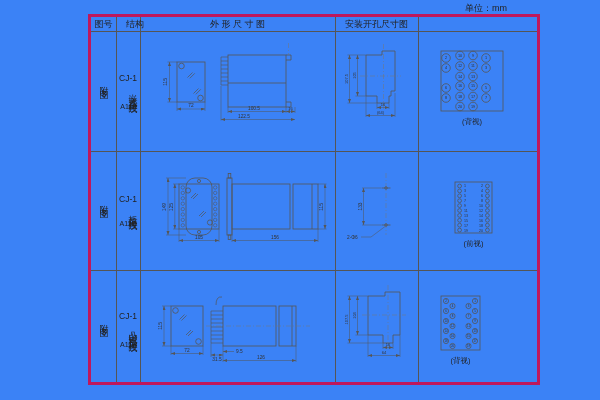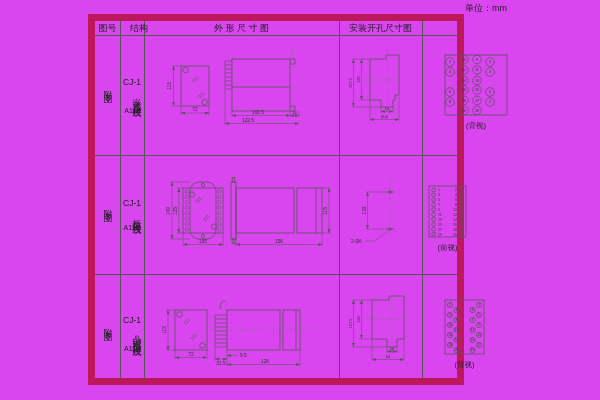--- a/index.html
+++ b/index.html
@@ -1,19 +1,19 @@
 <!DOCTYPE html>
 <html><head>
 <meta charset="utf-8">
 <style>
   html,body{margin:0;padding:0;background:#fff;}
-  .canvas{position:relative;width:600px;height:400px;background:#d946ef;
+  .canvas{position:relative;width:600px;height:400px;background:#3b82f6;
           font-family:"Liberation Sans",sans-serif;color:#222;overflow:hidden;}
   .unit{position:absolute;left:443px;top:2px;width:86px;font-size:9px;text-align:center;color:#222;}
-  .spec-table{position:absolute;left:88px;top:14px;width:376px;height:371px;border:7px solid #be185d;box-sizing:border-box;}
+  .spec-table{position:absolute;left:88px;top:14px;width:452px;height:371px;border:3px solid #be185d;box-sizing:border-box;}
   .vl{position:absolute;top:0;width:1px;height:100%;background:#555;}
   .hl{position:absolute;left:0;height:1px;width:100%;background:#555;}
   .cell{position:absolute;display:flex;align-items:center;justify-content:center;box-sizing:border-box;}
   .hdr{font-size:9px;color:#222;white-space:nowrap;}
   .figtxt{writing-mode:vertical-rl;text-orientation:upright;font-size:9px;letter-spacing:5px;color:#222;}
   .struct{display:flex;flex-direction:column;align-items:flex-end;gap:4px;}
   .struct .ctop{font-size:8.5px;}
   .struct .vert{writing-mode:vertical-rl;text-orientation:upright;font-size:9px;letter-spacing:2px;line-height:1;}
   .struct .cbot{font-size:7px;}
   svg{display:block;}
@@ -263,21 +263,21 @@
         <g class="thin">
           <path d="M46 37 H27 M46 74 H27"></path>
           <line x1="28.5" y1="37" x2="28.5" y2="74" marker-start="url(#ar5)" marker-end="url(#ar5)"></line>
           <path d="M26 86 H36 L50 75.5"></path>
         </g>
         <text class="dim" transform="rotate(-90 26.8 55.5)" x="26.8" y="55.5" text-anchor="middle">133</text>
         <text class="dim" x="12" y="87.8">2-Φ6</text>
       </svg>
     </div>
 
-    <div class="cell" style="left:310px;top:134px;width:125px;height:119px">
+    <div class="cell" style="left:340px;top:134px;width:125px;height:119px">
       <svg width="125" height="119" viewBox="0 0 125 119">
         <rect class="oln" x="24" y="31" width="37" height="51"></rect>
         <g class="oln" stroke-width="0.55">
           <circle cx="28.6" cy="35" r="1.9"></circle>
             <circle cx="28.6" cy="39.9" r="1.9"></circle>
             <circle cx="28.6" cy="44.8" r="1.9"></circle>
             <circle cx="28.6" cy="49.7" r="1.9"></circle>
             <circle cx="28.6" cy="54.6" r="1.9"></circle>
           <circle cx="28.6" cy="59.5" r="1.9"></circle>
             <circle cx="28.6" cy="64.4" r="1.9"></circle>

